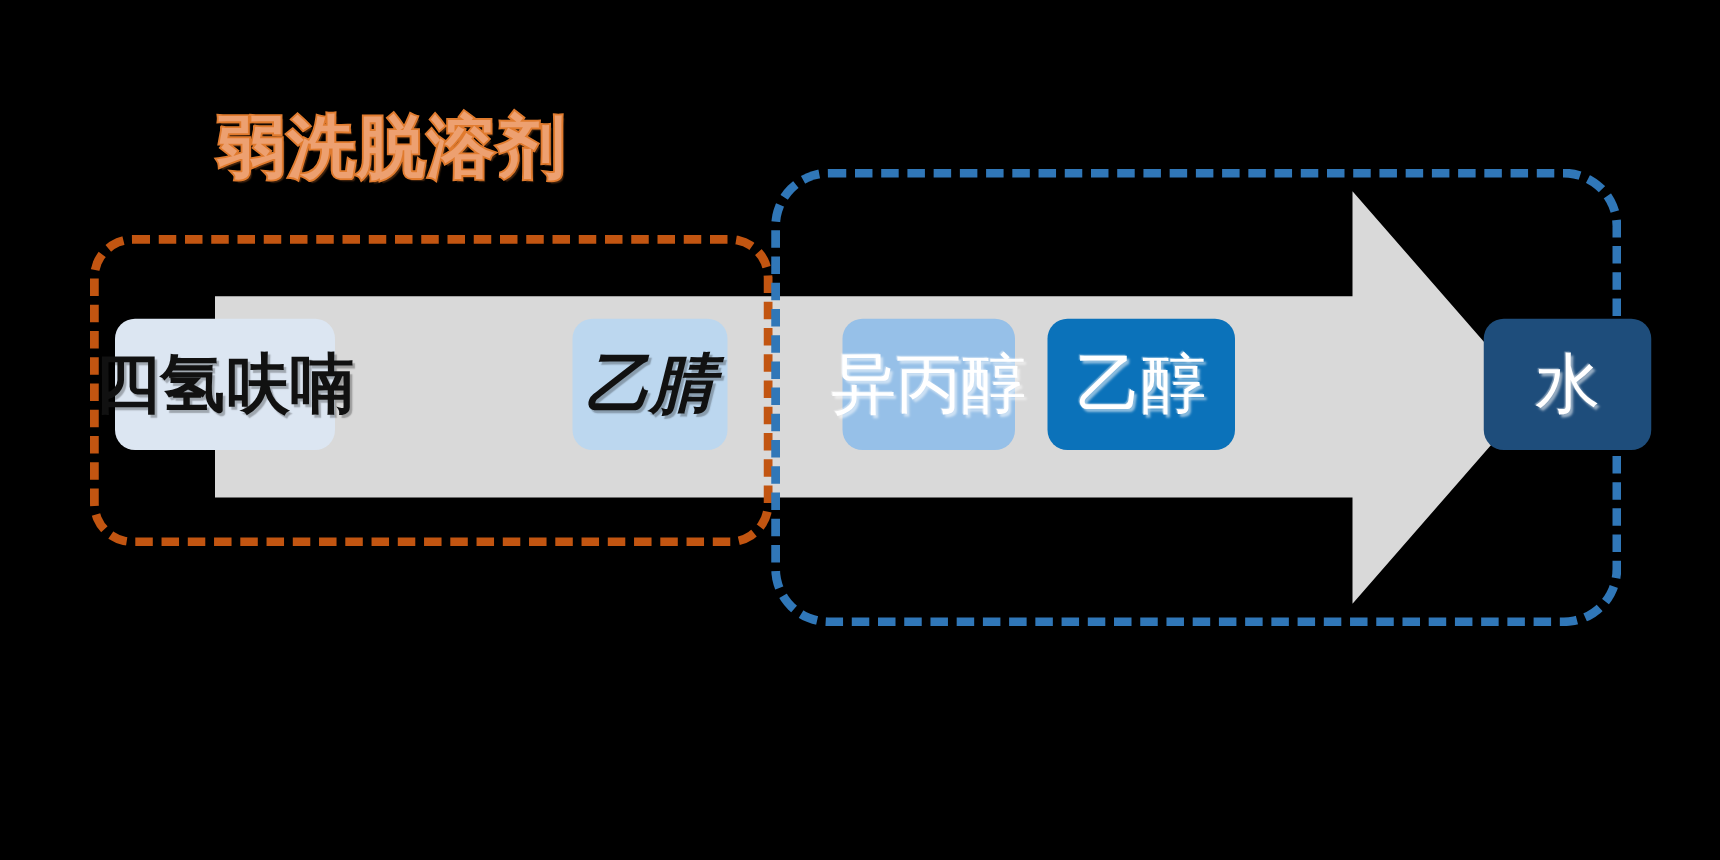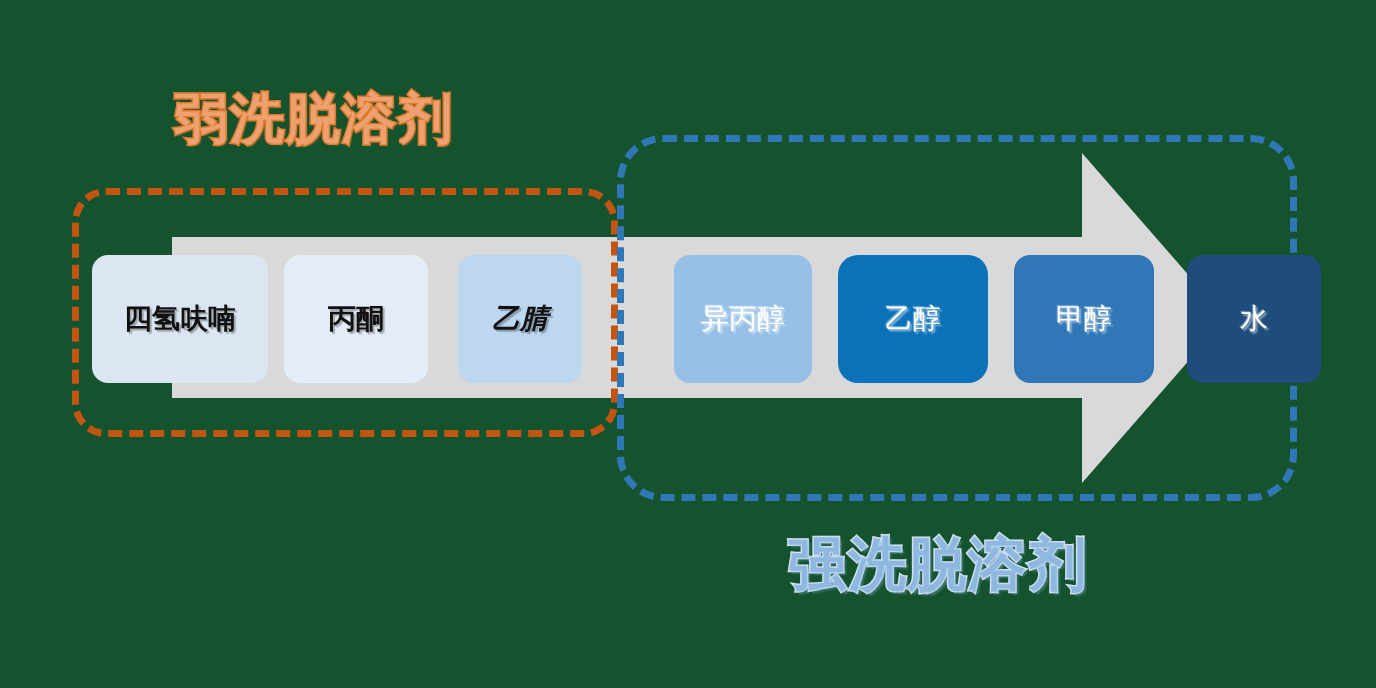--- a/index.html
+++ b/index.html
@@ -7,21 +7,21 @@
     padding: 0;
     background: #ffffff;
   }
   body {
     font-family: "Liberation Sans", "DejaVu Sans", sans-serif;
   }
   #stage {
     position: relative;
     width: 1376px;
     height: 688px;
-    background: #14532d;
+    background: #000000;
     overflow: hidden;
   }
 
   
   #arrow-svg {
     position: absolute;
     left: 0;
     top: 0;
     width: 1376px;
     height: 688px;
@@ -74,74 +74,71 @@
     color: #8fb8e0;
     -webkit-text-stroke: 3px #cfe0f2;
     paint-order: stroke fill;
     text-shadow: 3px 3px 2px rgba(143,184,224,0.35);
   }
 
   
   .chip {
     position: absolute;
     top: 255px;
-    height: 128px;
+    height: 105px;
     border-radius: 16px;
     display: flex;
     align-items: center;
     justify-content: center;
     white-space: nowrap;
-    font-size: 28px;
+    font-size: 52px;
     font-weight: 700;
     box-sizing: border-box;
   }
   .chip.dark-text {
     color: #111111;
     text-shadow: 2px 2px 1px rgba(0,0,0,0.28);
   }
   .chip.light-text {
     color: #ffffff;
     text-shadow: 2px 2px 2px rgba(255,255,255,0.55),
                 -1px -1px 1px rgba(255,255,255,0.45);
     font-weight: 400;
     margin-left: 44px;
   }
 
   #chip-thf       { left: 92px;   width: 176px; }
   #chip-acetone   { left: 284px;  width: 144px; }
   #chip-acn       { left: 458px;  width: 124px; font-style: italic; }
   #chip-ipa       { left: 630px;  width: 138px; }
-  #chip-etoh      { left: 794px;  width: 150px; border-radius: 20px; }
+  #chip-etoh      { left: 794px;  width: 150px; }
   #chip-meoh      { left: 970px;  width: 140px; }
   #chip-water     { left: 1143px; width: 134px; }
 </style>
 </head>
 <body>
 
 <div id="stage">
 
   <svg id="arrow-svg" viewBox="0 0 1376 688" xmlns="http://www.w3.org/2000/svg">
     <polygon points="172,237 1082,237 1082,153 1226,318 1082,483 1082,398 172,398" fill="#d9d9d9"></polygon>
   </svg>
 
   <div class="group-box" id="weak-group-box"></div>
 
   <div class="group-box" id="strong-group-box"></div>
 
   <div class="section-title" id="weak-title">弱洗脱溶剂</div>
 
-  <div class="section-title" id="strong-title">强洗脱溶剂</div>
 
   <div class="chip dark-text" id="chip-thf" style="background:#dce6f2">四氢呋喃</div>
 
-  <div class="chip dark-text" id="chip-acetone" style="background:#e4edf7">丙酮</div>
 
   <div class="chip dark-text" id="chip-acn" style="background:#bcd7ef">乙腈</div>
 
   <div class="chip light-text" id="chip-ipa" style="background:#96c0e8">异丙醇</div>
 
   <div class="chip light-text" id="chip-etoh" style="background:#0b72ba">乙醇</div>
 
-  <div class="chip light-text" id="chip-meoh" style="background:#3077b8">甲醇</div>
 
   <div class="chip light-text" id="chip-water" style="background:#1e4d7b">水</div>
 
 </div>
 
 </body></html>

